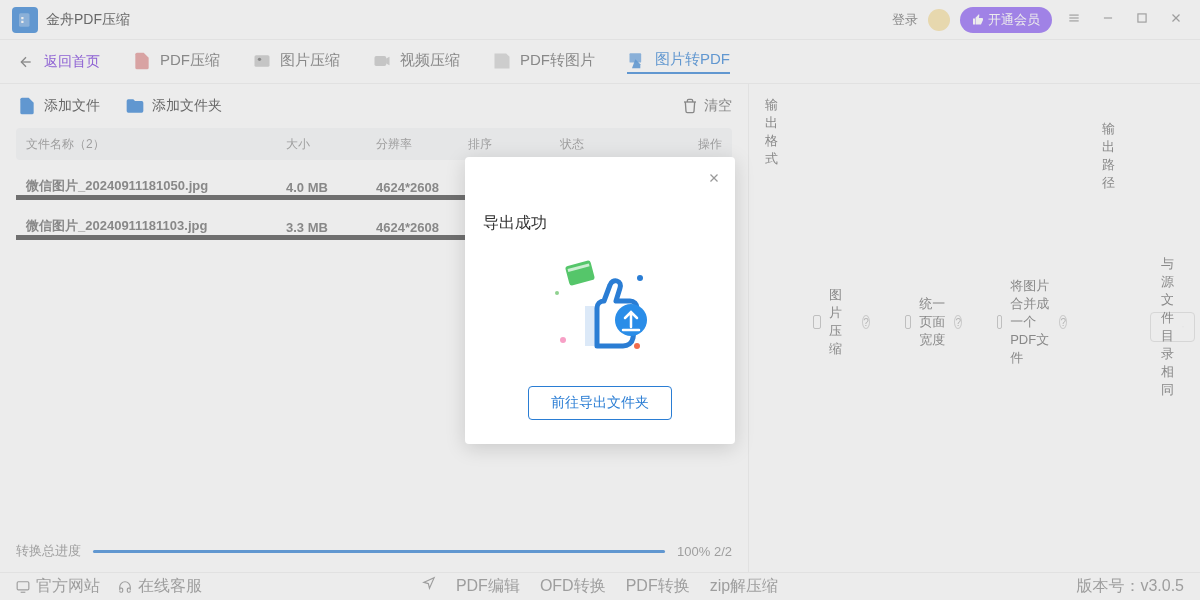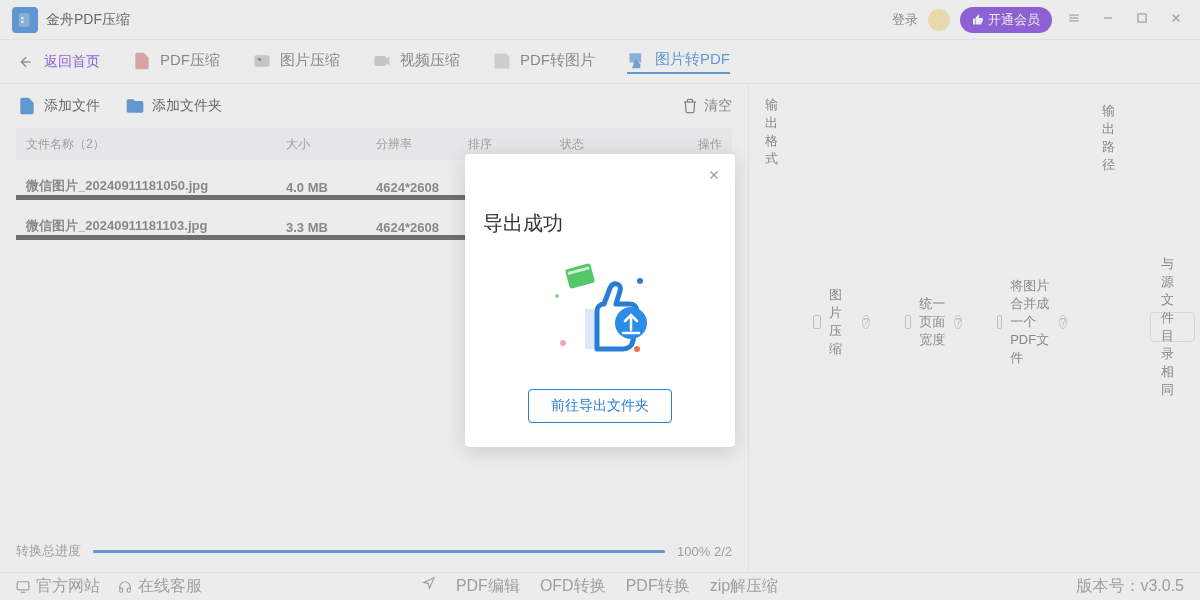--- a/index.html
+++ b/index.html
@@ -6,21 +6,21 @@
 body { width: 1200px; height: 600px; background: #fff; position: relative; overflow: hidden; }
 
 
 .titlebar { height: 40px; display: flex; align-items: center; border-bottom: 1px solid #eee; padding: 0 12px; }
 .app-logo { width: 26px; height: 26px; background: #2a7dd4; border-radius: 4px; display: flex; align-items: center; justify-content: center; margin-right: 8px; }
 .app-logo svg { width: 18px; height: 18px; }
 .app-title { font-size: 14px; color: #333; font-weight: 500; }
 .titlebar-right { margin-left: auto; display: flex; align-items: center; gap: 10px; }
 .login-text { color: #666; font-size: 13px; }
 .avatar { width: 22px; height: 22px; border-radius: 50%; background: #f8e0a0; }
-.vip-btn { background: #6d28d9; color: #fff; padding: 4px 12px; border-radius: 14px; font-size: 13px; display: flex; align-items: center; gap: 4px; }
+.vip-btn { background: #8b5cf6; color: #fff; padding: 4px 12px; border-radius: 14px; font-size: 13px; display: flex; align-items: center; gap: 4px; }
 .win-ctrl { color: #888; font-size: 16px; cursor: pointer; padding: 0 5px; }
 .win-ctrl svg { width: 14px; height: 14px; }
 
 
 .nav-row { height: 44px; display: flex; align-items: center; padding: 0 18px; gap: 32px; border-bottom: 1px solid #eee; }
 .back-btn { display: flex; align-items: center; gap: 10px; color: #6d28d9; font-size: 14px; }
 .nav-item { display: flex; align-items: center; gap: 8px; color: #666; font-size: 15px; cursor: pointer; padding-bottom: 2px; }
 .nav-item.active { color: #2a7dd4; border-bottom: 2px solid #2a7dd4; font-weight: 500; }
 .nav-icon { width: 20px; height: 20px; }
 
@@ -72,21 +72,21 @@
 
 
 .footer { height: 28px; display: flex; align-items: center; border-top: 1px solid #eee; padding: 0 16px; font-size: 16px; color: #888; }
 .footer .link { display: flex; align-items: center; gap: 6px; margin-right: 18px; }
 .footer-center { position: absolute; left: 50%; transform: translateX(-50%); display: flex; gap: 20px; }
 .footer-right { margin-left: auto; }
 
 
 .overlay { position: absolute; top: 0; left: 0; right: 0; bottom: 0; background: rgba(200,200,200,0.35); display: flex; align-items: center; justify-content: center; }
 .modal { width: 270px; background: #fff; border-radius: 4px; box-shadow: 0 4px 20px rgba(0,0,0,0.15); padding: 16px 18px 24px 18px; position: relative; }
-.modal-title { font-size: 20px; color: #333; margin-top: 40px; }
+.modal-title { font-size: 16px; color: #333; margin-top: 40px; }
 .modal-close { position: absolute; top: 14px; right: 14px; color: #999; cursor: pointer; }
 .modal-img { height: 120px; display: flex; align-items: center; justify-content: center; margin: 14px 0 18px 0; position: relative; }
 .modal-btn { border: 1px solid #2a7dd4; color: #2a7dd4; padding: 7px 22px; border-radius: 4px; font-size: 14px; display: block; margin: 0 auto; text-align: center; width: fit-content; }
 </style>
 </head>
 <body>
 
 <div class="titlebar">
   <div class="app-logo">
     <svg viewBox="0 0 24 24" fill="#fff">
@@ -276,21 +276,21 @@
       <span class="cbox"></span>
       <span>统一页面宽度</span>
       <span class="qmark">?</span>
     </div>
     <div class="r-check">
       <span class="cbox"></span>
       <span>将图片合并成一个PDF文件</span>
       <span class="qmark">?</span>
     </div>
 
-    <div class="r-title" style="margin-top:6px">输出路径</div>
+    <div class="r-title" style="margin-top:24px">输出路径</div>
     <div class="output-row">
       <div class="r-select" style="flex:1">
         <span>与源文件目录相同</span>
         <svg width="10" height="10" viewBox="0 0 24 24" fill="#aaa">
             <polygon points="6,9 18,9 12,15"></polygon>
           </svg>
       </div>
       <div class="folder-btn">
         <svg width="16" height="16" viewBox="0 0 24 24" fill="none" stroke="#999" stroke-width="2">
             <path d="M22 19a2 2 0 01-2 2H4a2 2 0 01-2-2V5a2 2 0 012-2h5l2 3h9a2 2 0 012 2v11z"></path>

